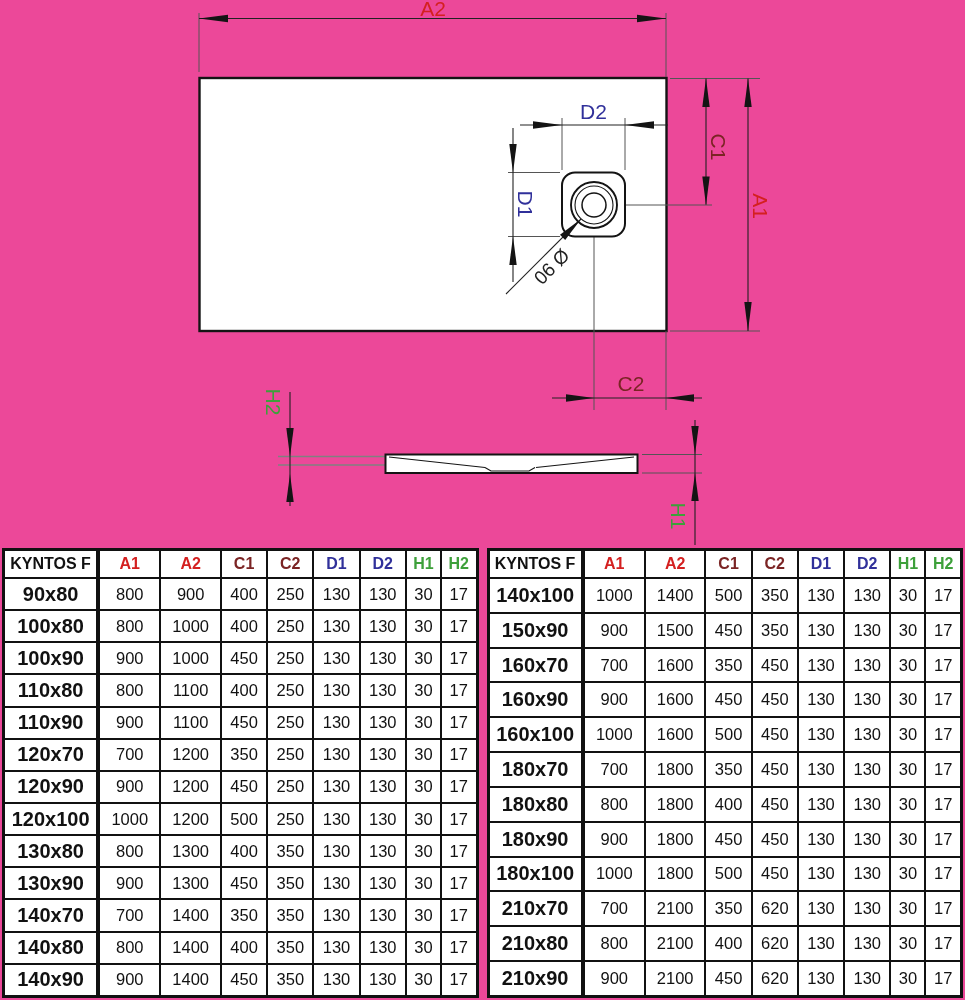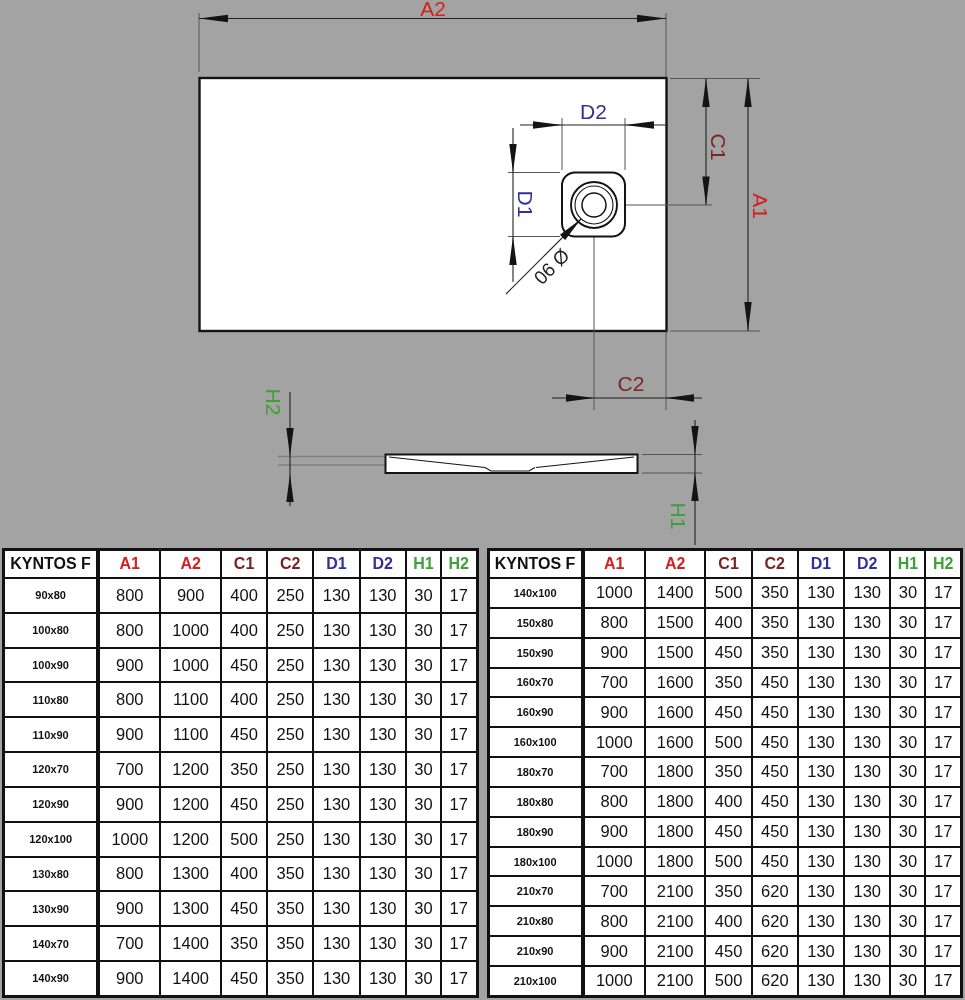--- a/index.html
+++ b/index.html
@@ -1,30 +1,30 @@
 <!DOCTYPE html>
 <html><head>
 <meta charset="utf-8">
 <style>
   html,body{margin:0;padding:0;background:#ffffff;}
-  .page{position:relative;width:965px;height:1000px;background:#a3a3a3;overflow:hidden;
+  .page{position:relative;width:965px;height:1000px;background:#ec4899;overflow:hidden;
         font-family:"Liberation Sans",sans-serif;}
   svg text{font-family:"Liberation Sans",sans-serif;}
   .dim-label{font-size:21px;font-weight:400;}
   .dia-label{font-size:19px;font-weight:400;fill:#222222;}
 
   .tables{position:absolute;top:548px;left:2px;right:2px;display:flex;gap:8px;}
   table.dims{flex:1;border-collapse:collapse;table-layout:fixed;height:450px;
              border:3px solid #111;background:#fff;}
   table.dims th,table.dims td{border:2px solid #111;text-align:center;vertical-align:middle;
              padding:0;height:26px;overflow:hidden;white-space:nowrap;}
   table.dims th:first-child,table.dims td:first-child{width:20%;border-right-width:4px;}
   table.dims th{font-size:16px;font-weight:bold;color:#111;}
   table.dims td{font-size:16.5px;font-weight:400;color:#111;}
-  table.dims td.size-col{font-size:11px;font-weight:bold;}
+  table.dims td.size-col{font-size:20px;font-weight:bold;}
   .col-a{color:#d42020 !important;}
   .col-c{color:#7b2424 !important;}
   .col-d{color:#30309a !important;}
   .col-h{color:#3da03a !important;}
 </style>
 </head>
 <body>
 
 <div class="page">
 
@@ -256,20 +256,31 @@
             <td>700</td>
             <td>1400</td>
             <td>350</td>
             <td>350</td>
             <td>130</td>
             <td>130</td>
             <td>30</td>
             <td>17</td>
           </tr>
           <tr>
+            <td class="size-col">140x80</td>
+            <td>800</td>
+            <td>1400</td>
+            <td>400</td>
+            <td>350</td>
+            <td>130</td>
+            <td>130</td>
+            <td>30</td>
+            <td>17</td>
+          </tr>
+          <tr>
             <td class="size-col">140x90</td>
             <td>900</td>
             <td>1400</td>
             <td>450</td>
             <td>350</td>
             <td>130</td>
             <td>130</td>
             <td>30</td>
             <td>17</td>
           </tr>
@@ -296,31 +307,20 @@
             <td>1000</td>
             <td>1400</td>
             <td>500</td>
             <td>350</td>
             <td>130</td>
             <td>130</td>
             <td>30</td>
             <td>17</td>
           </tr>
           <tr>
-            <td class="size-col">150x80</td>
-            <td>800</td>
-            <td>1500</td>
-            <td>400</td>
-            <td>350</td>
-            <td>130</td>
-            <td>130</td>
-            <td>30</td>
-            <td>17</td>
-          </tr>
-          <tr>
             <td class="size-col">150x90</td>
             <td>900</td>
             <td>1500</td>
             <td>450</td>
             <td>350</td>
             <td>130</td>
             <td>130</td>
             <td>30</td>
             <td>17</td>
           </tr>
@@ -427,28 +427,17 @@
             <td class="size-col">210x90</td>
             <td>900</td>
             <td>2100</td>
             <td>450</td>
             <td>620</td>
             <td>130</td>
             <td>130</td>
             <td>30</td>
             <td>17</td>
           </tr>
-          <tr>
-            <td class="size-col">210x100</td>
-            <td>1000</td>
-            <td>2100</td>
-            <td>500</td>
-            <td>620</td>
-            <td>130</td>
-            <td>130</td>
-            <td>30</td>
-            <td>17</td>
-          </tr>
         </tbody>
     </table>
 
   </div>
 </div>
 
 </body></html>

